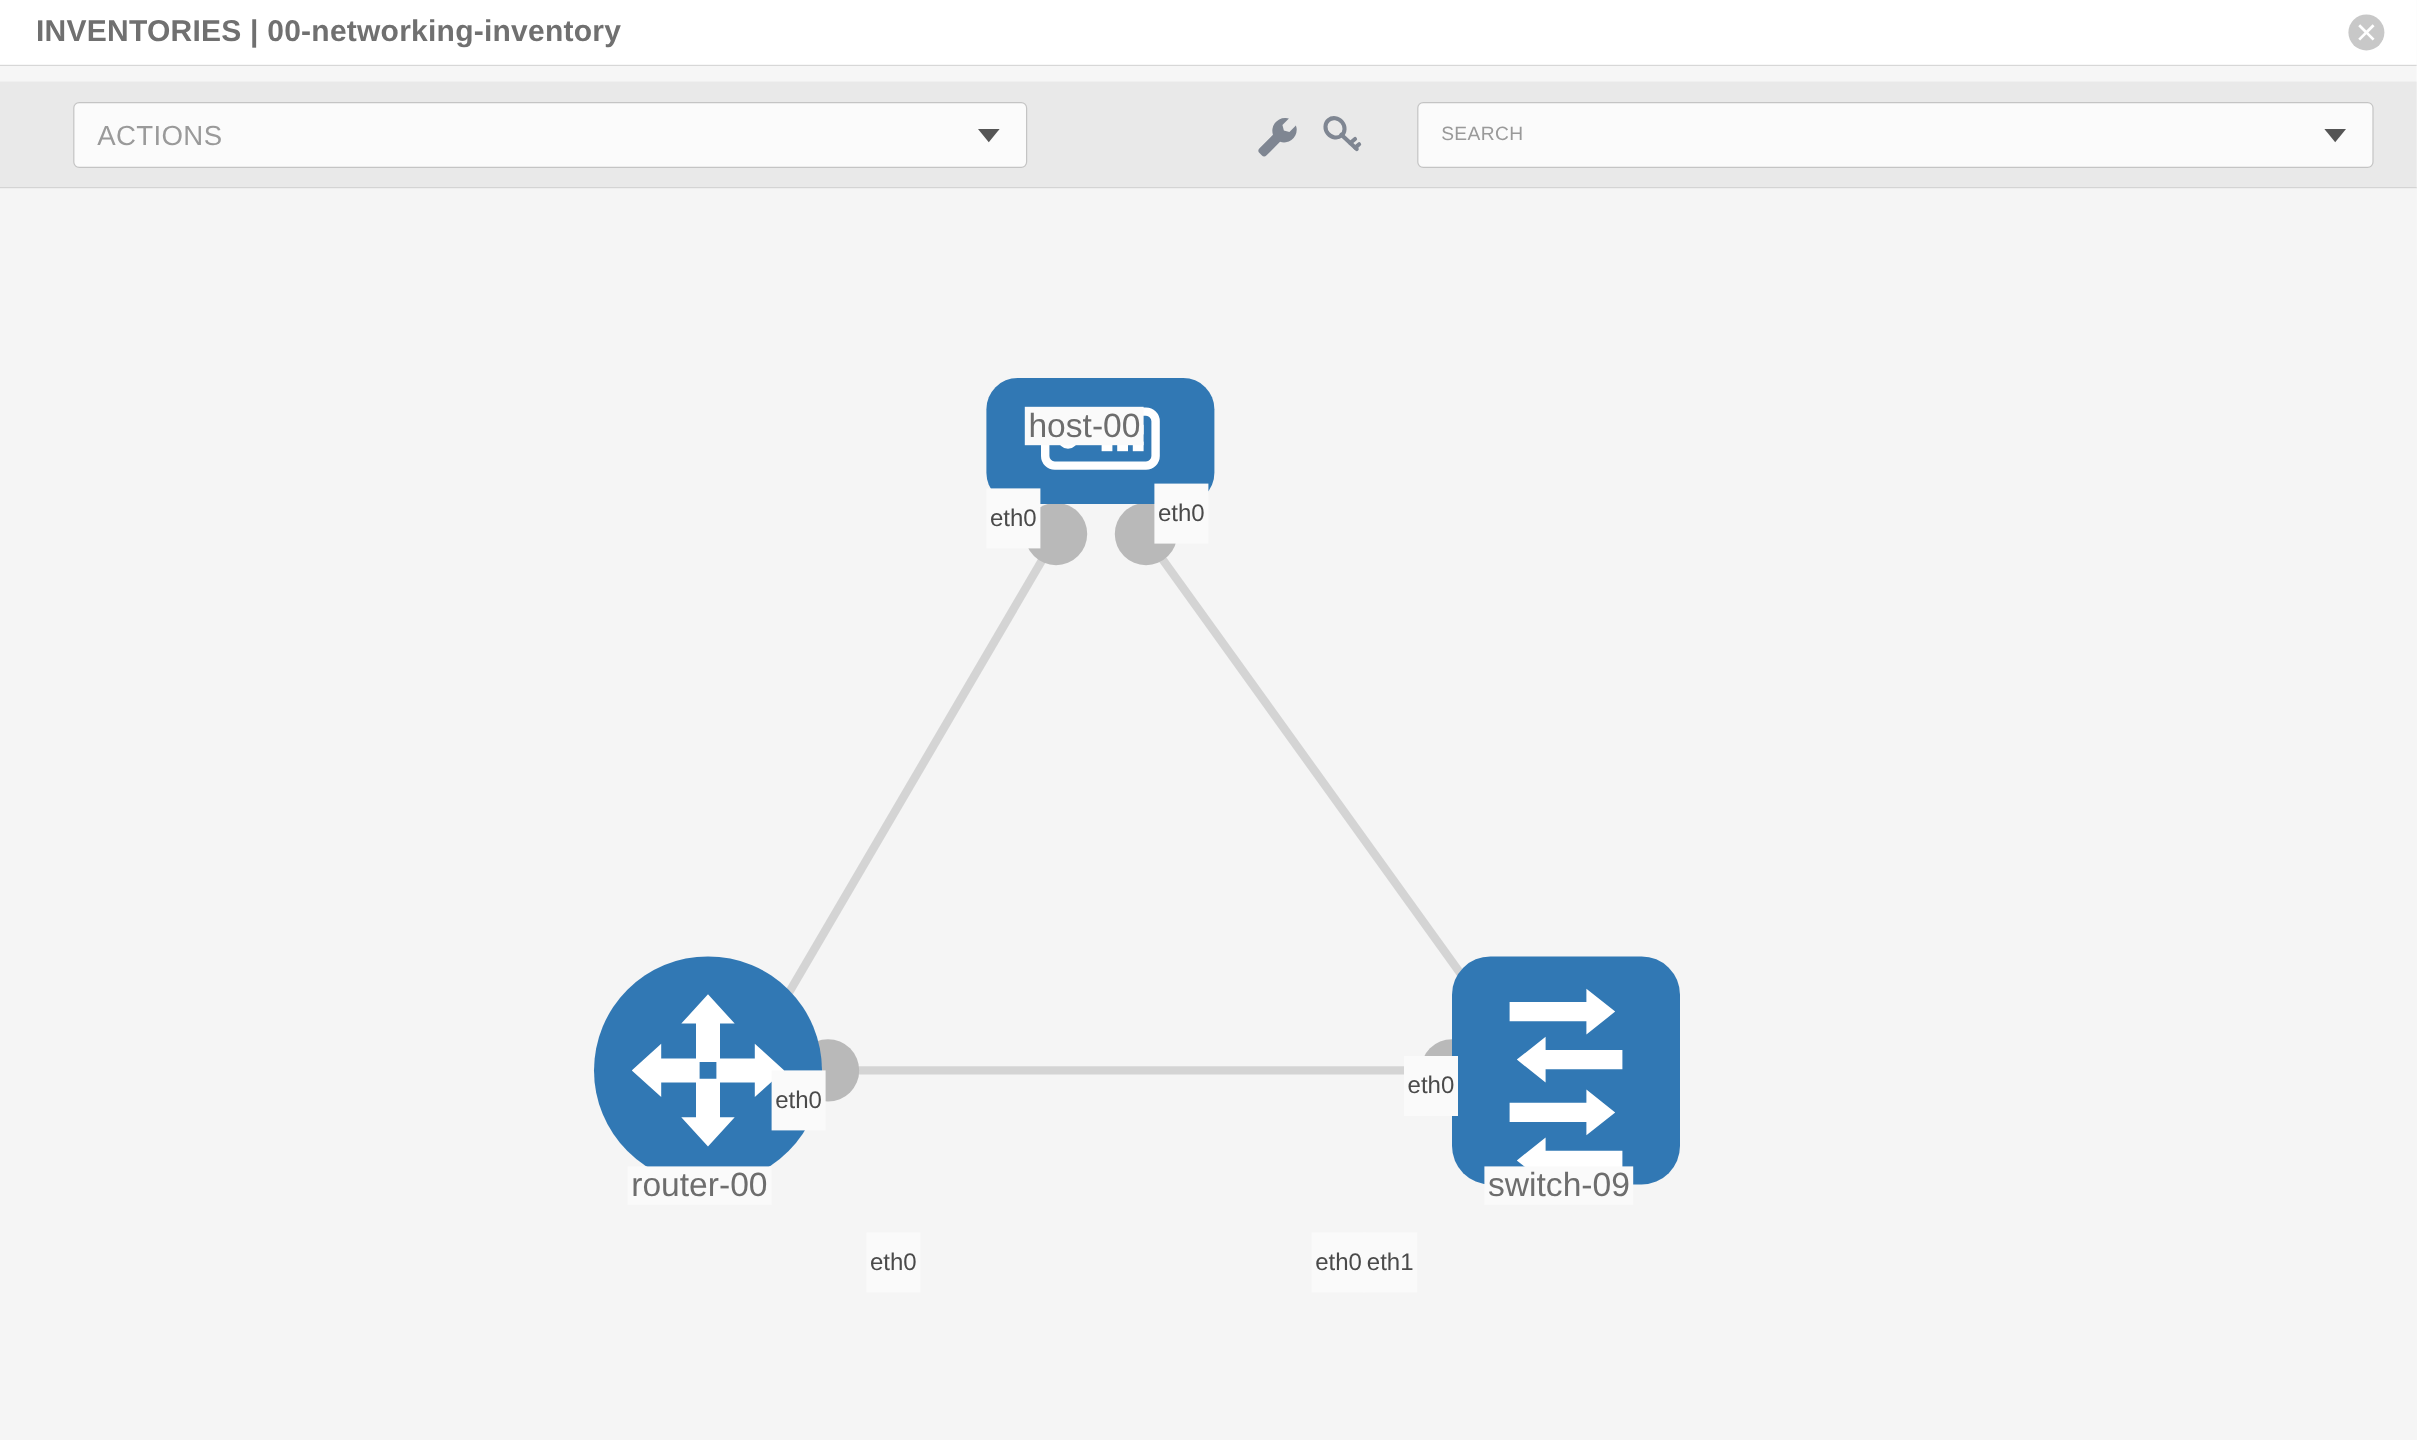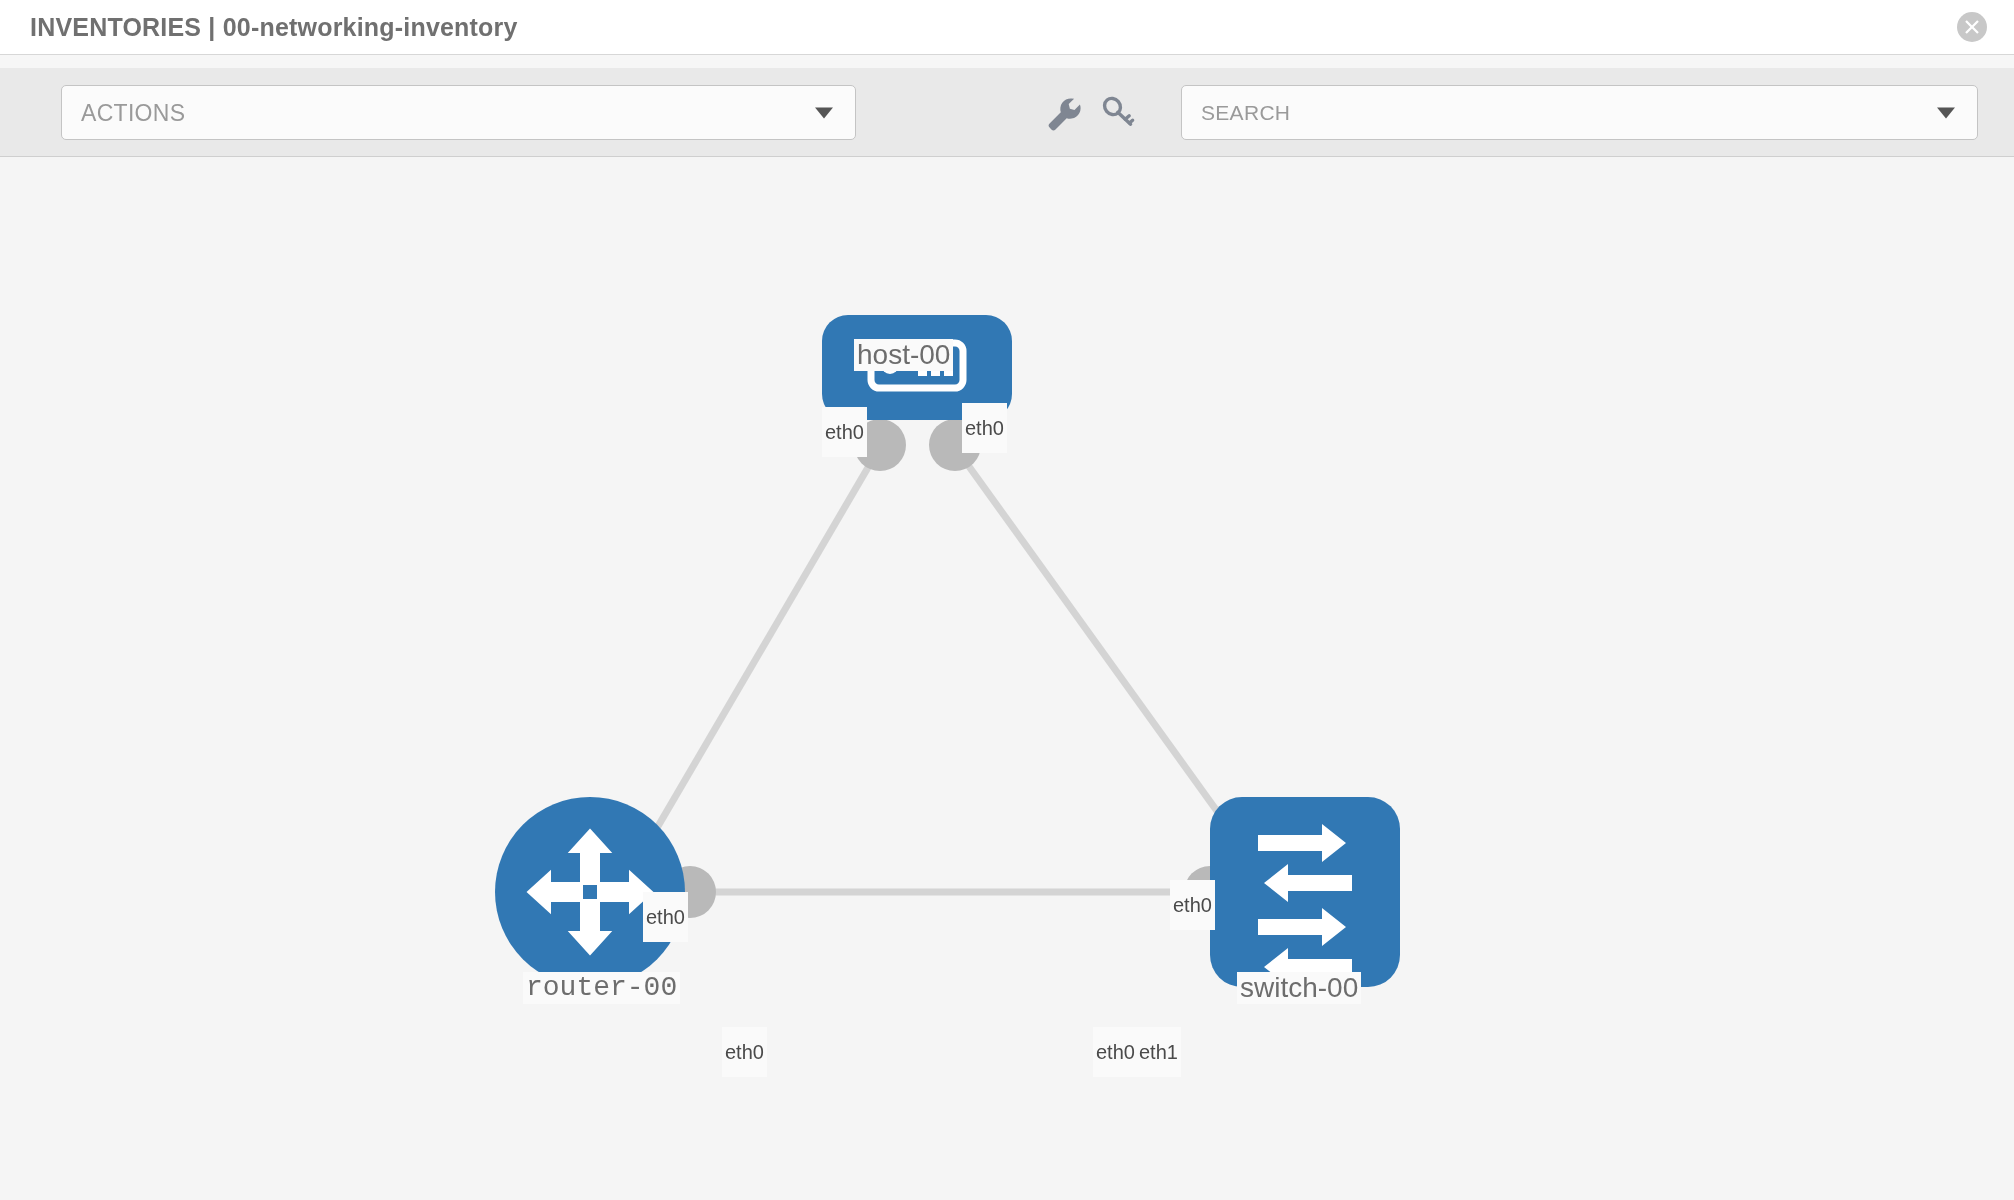--- a/index.html
+++ b/index.html
@@ -121,21 +121,21 @@
     border: 1px solid #c4c4c4;
     border-radius: 5px;
     box-sizing: border-box;
     cursor: text;
   }
   .search-label {
     position: absolute;
     left: 19px;
     top: 50%;
     transform: translateY(-50%);
-    font-size: 21px;
+    font-size: 16px;
     color: #9a9a9a;
     letter-spacing: 0.3px;
     white-space: nowrap;
   }
 
   
   .canvas {
     position: absolute;
     left: 0; top: 157px;
     width: 2014px;
@@ -288,18 +288,18 @@
     <div class="edge-label" style="left:1170px; top:723px;">eth0</div>
 
     <div class="edge-label" style="left:722px; top:870px;">eth0</div>
 
     <div class="edge-label" style="left:1093px; top:870px;">eth0</div>
 
     <div class="edge-label" style="left:1136px; top:870px;">eth1</div>
 
     <div class="node-label" style="left:854px; top:182px;">host-00</div>
 
-    <div class="node-label" style="left:523px; top:815px;font-family:Liberation Mono, monospace;">router-00</div>
-
-    <div class="node-label" style="left:1237px; top:815px;">switch-00</div>
+    <div class="node-label" style="left:523px; top:815px;">router-00</div>
+
+    <div class="node-label" style="left:1237px; top:815px;">switch-09</div>
 
   </div>
 </div>
 
 </body></html>

